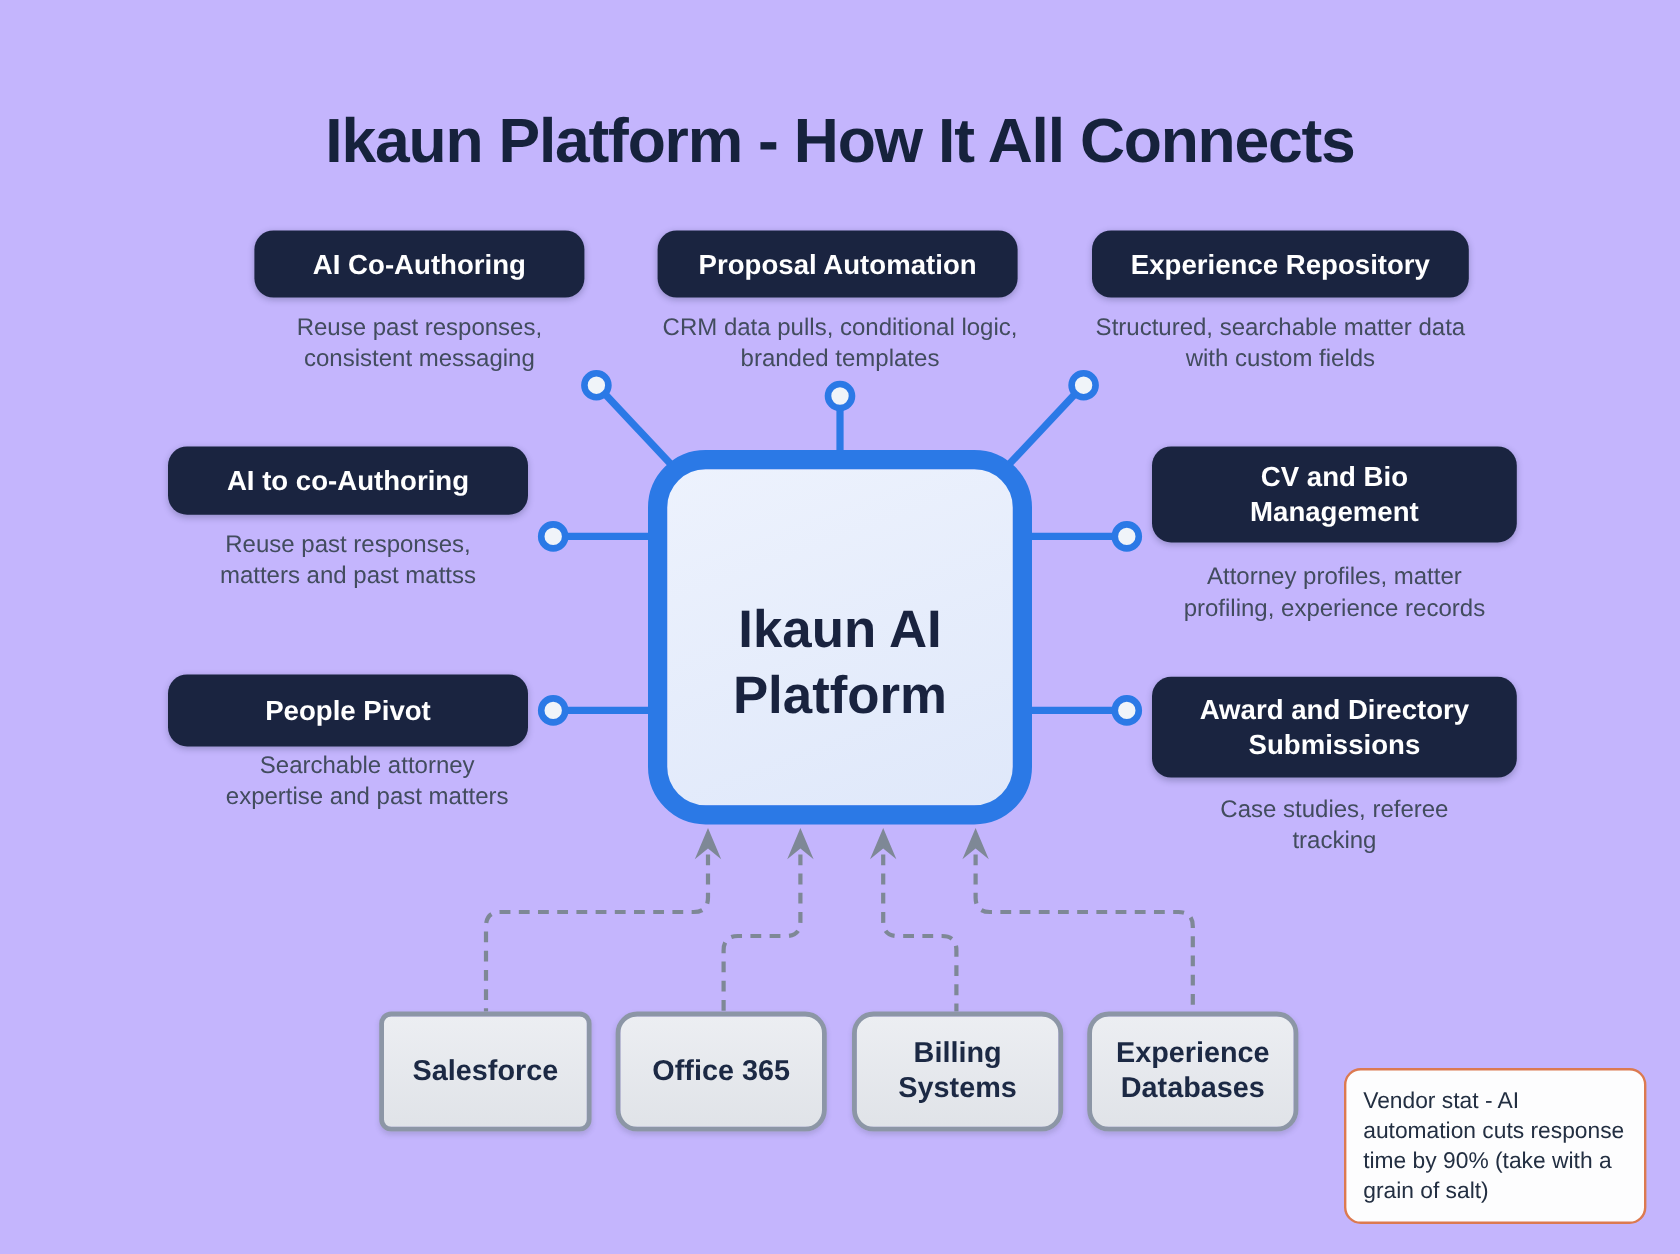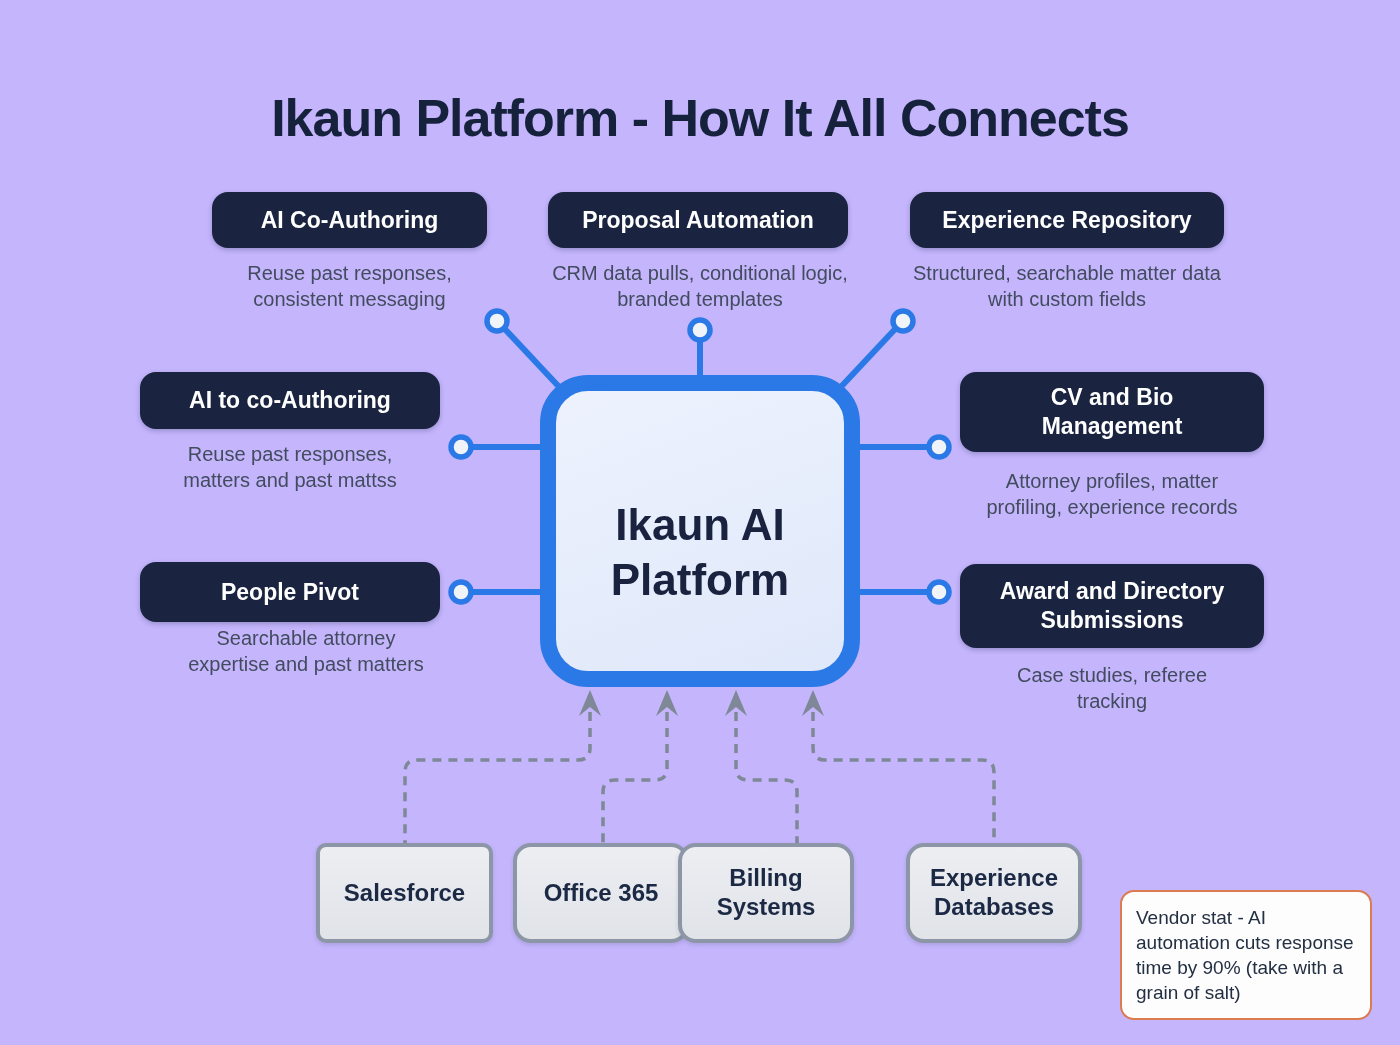--- a/index.html
+++ b/index.html
@@ -128,21 +128,21 @@
   <div class="central">
     <span style="max-width:210px;margin-top:41px;">Ikaun AI Platform</span>
   </div>
 
   <div class="integration" style="left:316px;width:177px;border-radius:10px;">
     <span>Salesforce</span>
   </div>
   <div class="integration" style="left:513px;width:176px;">
     <span>Office 365</span>
   </div>
-  <div class="integration" style="left:678px;width:176px;">
+  <div class="integration" style="left:710px;width:176px;">
     <span style="max-width:120px;">Billing Systems</span>
   </div>
   <div class="integration" style="left:906px;width:176px;">
     <span style="max-width:150px;text-align:center;">Experience Databases</span>
   </div>
 
   <div class="callout"><b>Vendor stat</b><span> - AI automation </span><b>cuts response time by 90%</b><span> (take with a grain of salt)</span></div>
 
 </div>
 

